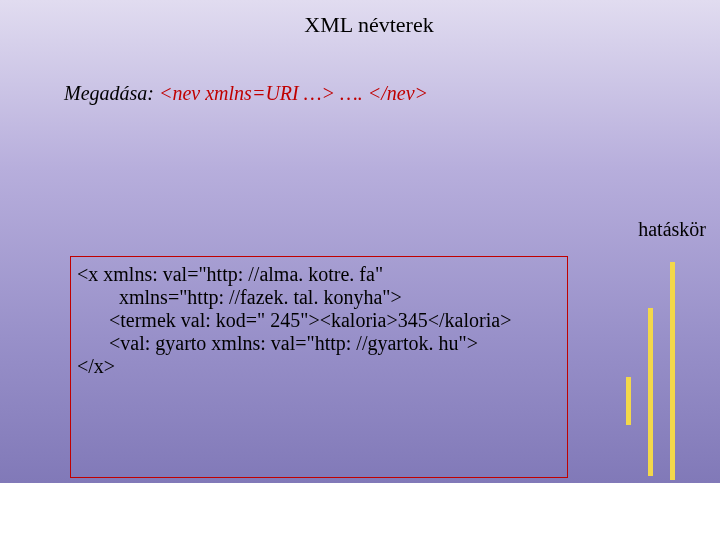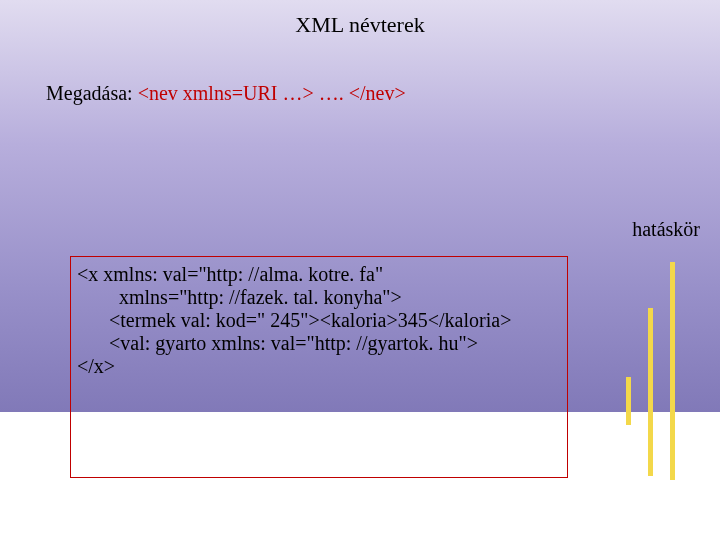--- a/index.html
+++ b/index.html
@@ -5,49 +5,51 @@
   html, body {
     margin: 0;
     padding: 0;
     width: 720px;
     height: 540px;
     overflow: hidden;
     font-family: "Times New Roman", Times, serif;
   }
   .slide {
     width: 720px;
-    height: 412px;
+    height: 483px;
     background: linear-gradient(to bottom, #e1dcf0 0%, #b7aedc 35%, #9890c9 70%, #8179b8 100%);
     position: relative;
     box-sizing: border-box;
+    padding-left: 18px;
   }
   .title {
     text-align: center;
     font-size: 22px;
     color: #000;
     padding-top: 12px;
     padding-bottom: 8px;
   }
   .block1 {
     font-size: 20px;
     color: #000;
     margin-left: 38px;
     margin-top: 18px;
     line-height: 1.25;
   }
   .block2 {
     font-size: 20px;
     color: #000;
     margin-left: 46px;
     margin-top: 36px;
+    font-style: italic;
   }
   .red { color: #c00000; }
   .scope {
     position: absolute;
-    right: 20px;
+    right: 14px;
     top: 218px;
     font-size: 20px;
     color: #000;
   }
   .codebox {
     position: absolute;
     left: 70px;
     top: 256px;
     width: 498px;
     height: 222px;

